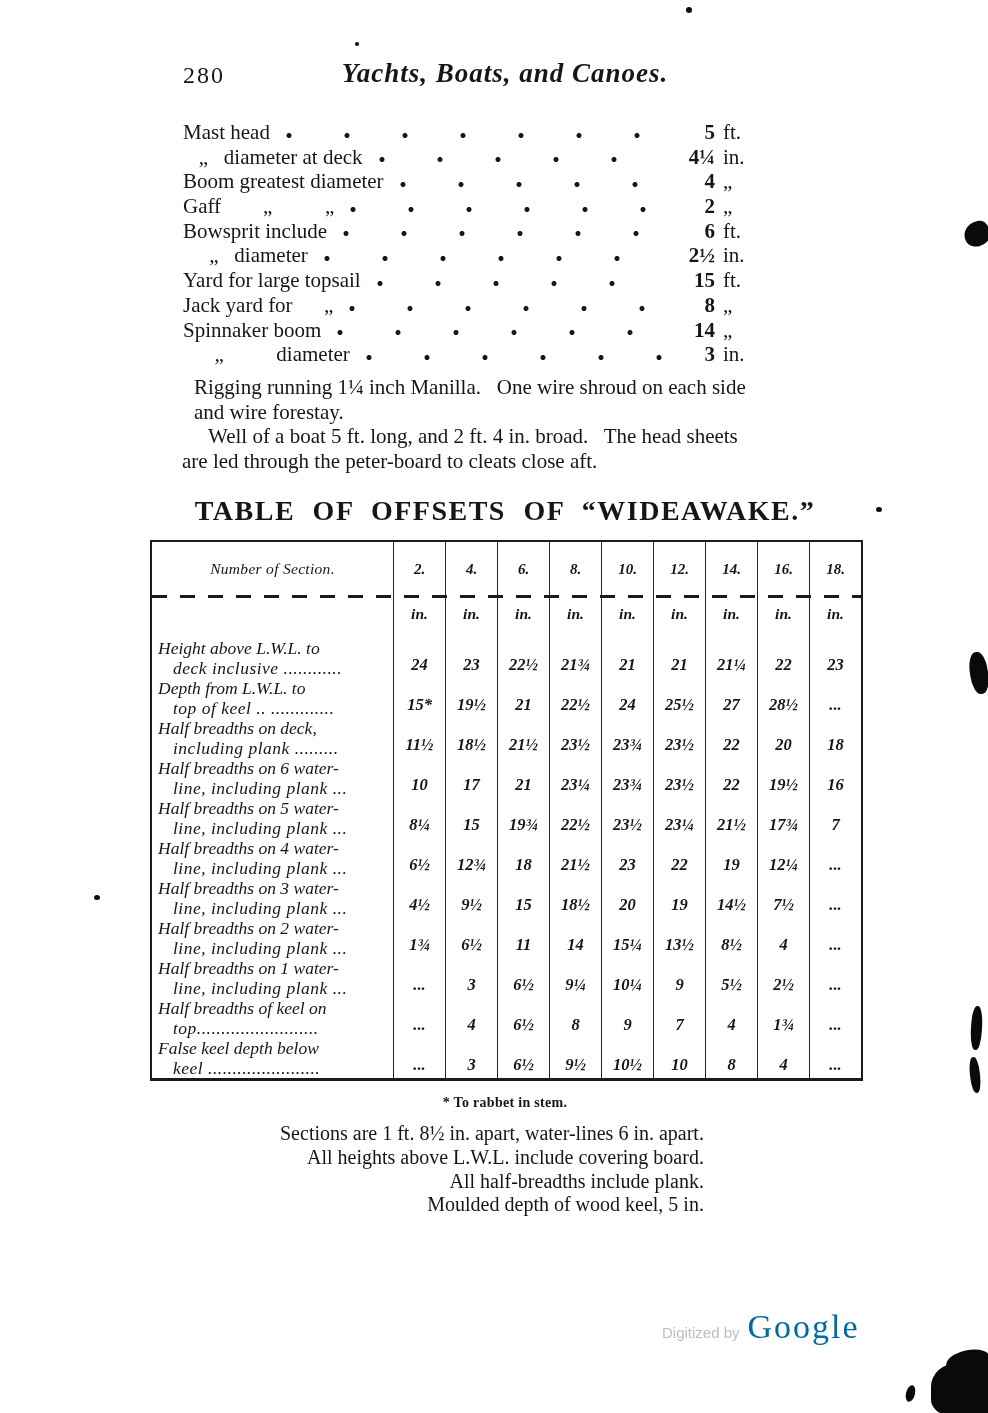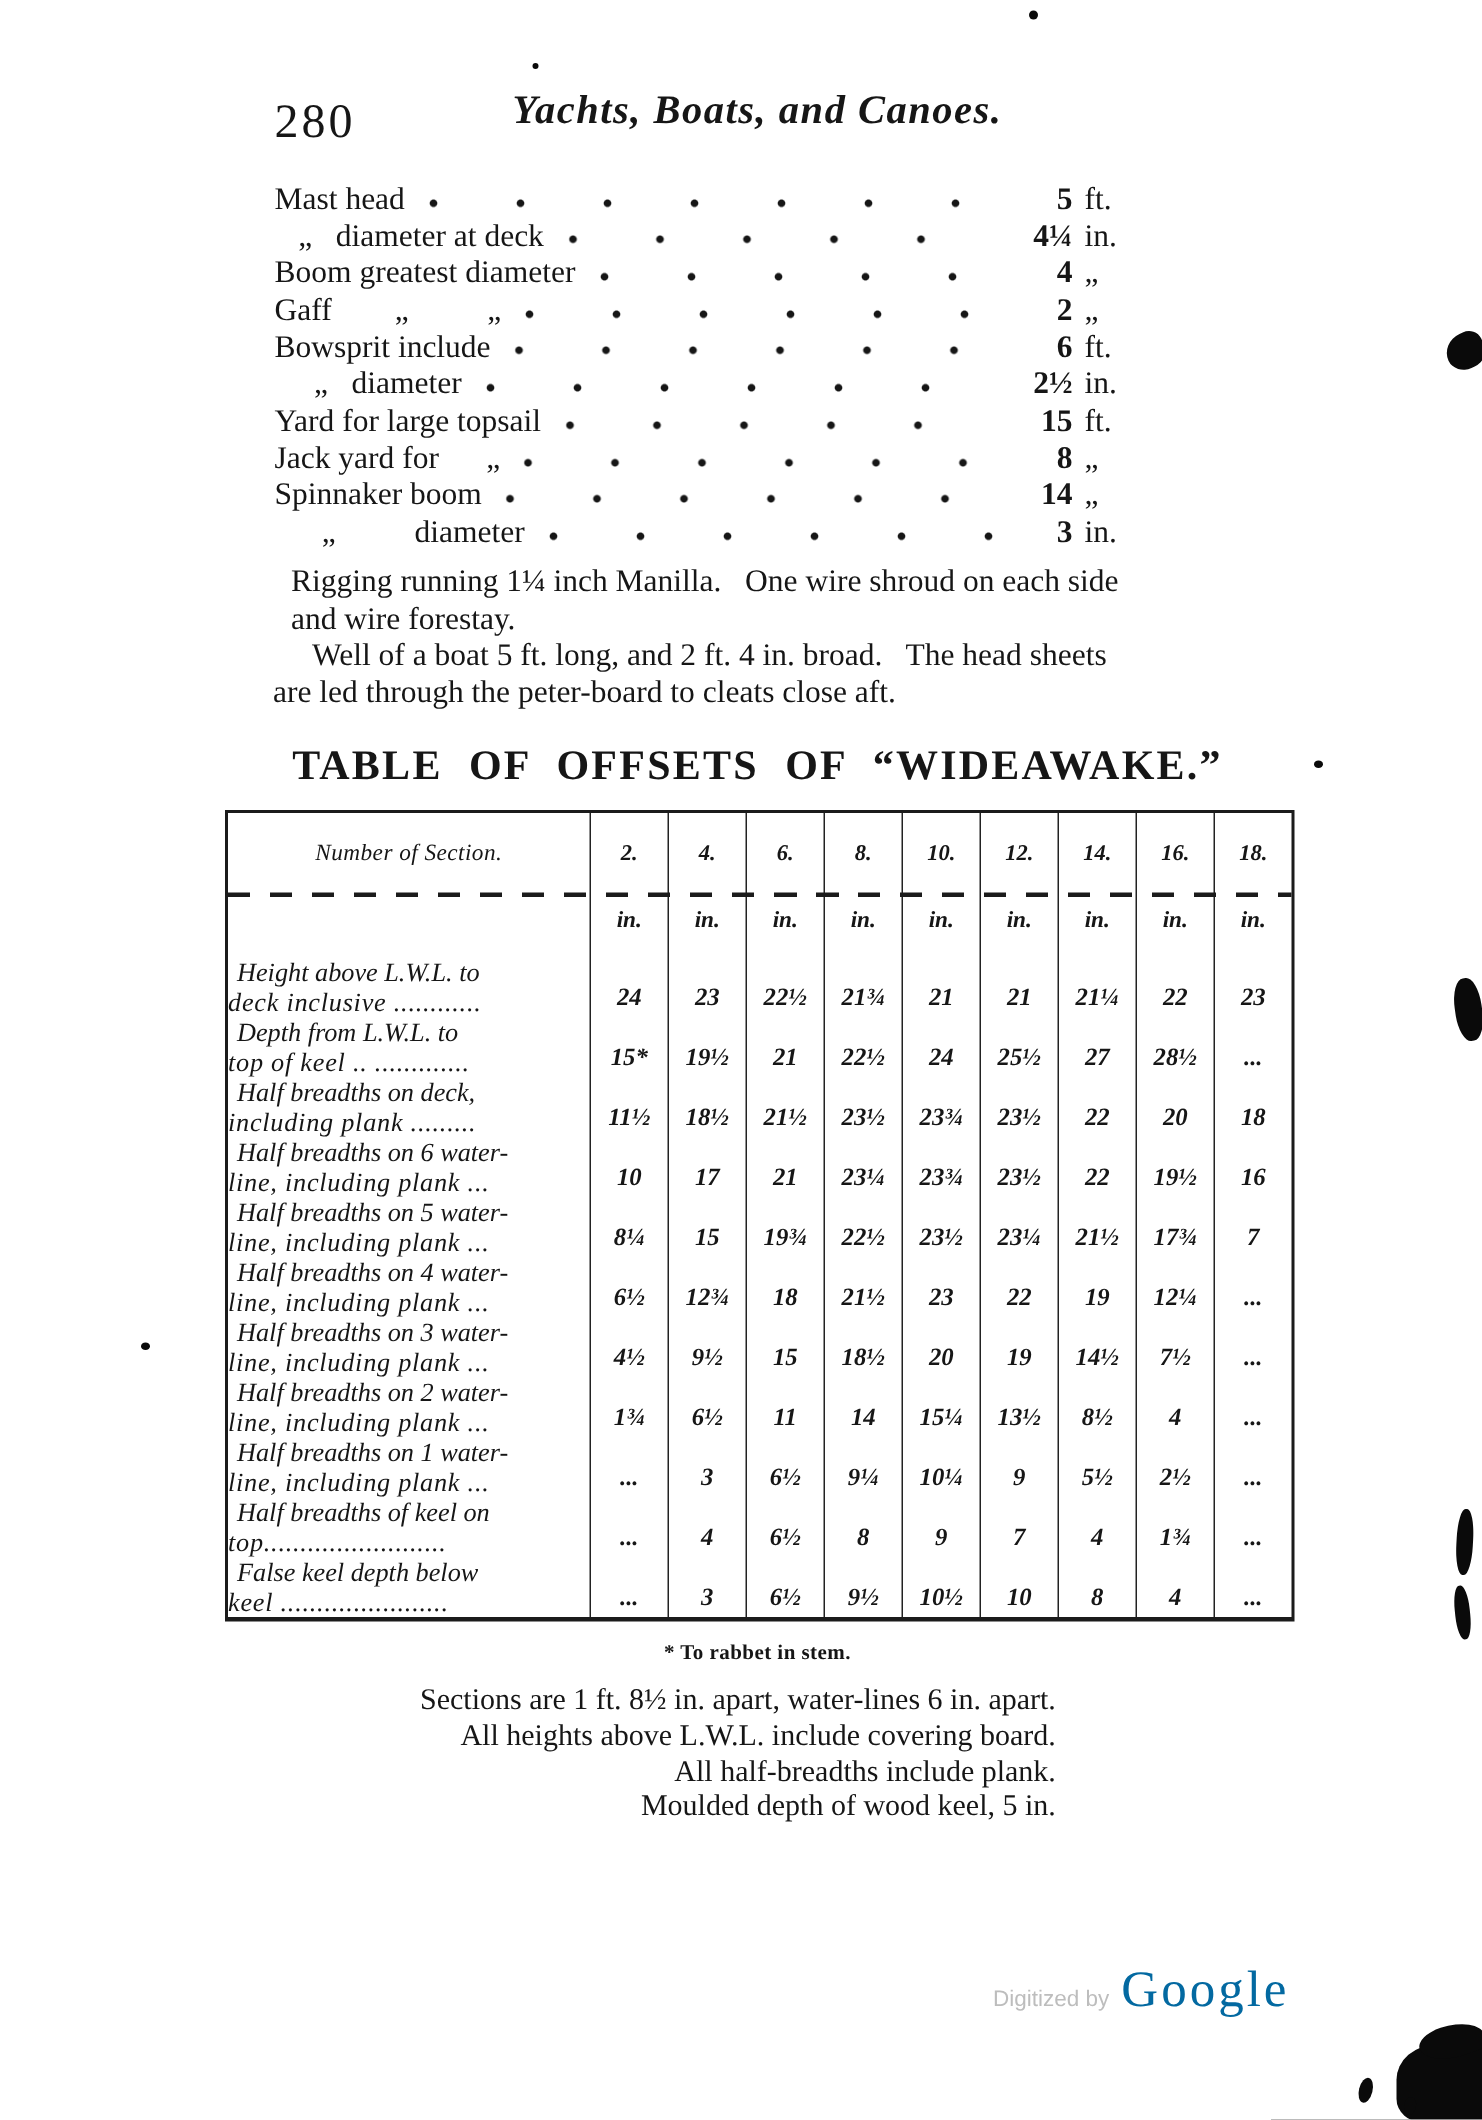--- a/index.html
+++ b/index.html
@@ -2,28 +2,28 @@
 <html><head>
 <meta charset="utf-8">
 <style>
   html,body{margin:0;padding:0;background:#888;}
   .page{
     position:relative;width:988px;height:1413px;background:#ffffff;
     font-family:"Liberation Serif","DejaVu Serif",serif;color:#161616;
     overflow:hidden;margin:0 auto;
   }
   
-  .pagenum{position:absolute;left:183px;top:62px;font-size:32px;letter-spacing:2px;}
+  .pagenum{position:absolute;left:183px;top:62px;font-size:24px;letter-spacing:2px;}
   .running-title{
     position:absolute;left:150px;top:58px;width:710px;text-align:center;
     font-style:italic;font-size:27px;letter-spacing:1px;font-weight:600;
   }
   
   .spar-list{position:absolute;left:183px;top:120px;width:586px;}
-  .spar-row{display:flex;align-items:center;height:24.7px;font-size:21px;}
+  .spar-row{display:flex;align-items:flex-start;height:24.7px;font-size:21px;}
   .spar-label{white-space:pre;flex:0 0 auto;}
   .dot-leader{
     flex:1 1 auto;align-self:flex-end;height:7px;margin:0 12px 6px 16px;
     background-image:radial-gradient(circle at 3px 3.5px,#161616 2.1px,rgba(0,0,0,0) 2.9px);
     background-size:58px 7px;background-repeat:repeat-x;
   }
   .spar-num{flex:0 0 40px;text-align:right;font-weight:700;}
   .spar-unit{flex:0 0 46px;margin-left:8px;}
   
   .para{position:absolute;left:182px;width:662px;font-size:21px;line-height:24.5px;}
@@ -45,21 +45,21 @@
   .cell{position:relative;}
   .c-head,.c-unit,.c-val{border-left:1.3px solid #222;}
   .c-corner{display:flex;align-items:center;justify-content:center;
     font-size:15.5px;letter-spacing:.3px;}
   .c-head{display:flex;align-items:center;justify-content:center;
     font-size:15px;font-weight:700;}
   .c-unit{display:flex;align-items:flex-start;justify-content:center;
     padding-top:9px;font-size:15.5px;font-weight:700;}
   .c-label{font-size:17.5px;line-height:19.5px;white-space:nowrap;padding-top:1px;}
   .c-label .l1{margin-left:6px;}
-  .c-label .l2{letter-spacing:.5px;}
+  .c-label .l2{margin-left:21px;letter-spacing:.5px;}
   .c-val{display:flex;align-items:flex-end;justify-content:center;
     padding-bottom:3px;font-size:16.5px;font-weight:700;}
   .dashed-rule{
     position:absolute;left:0;right:0;top:53px;height:2.5px;z-index:2;
     background:repeating-linear-gradient(90deg,#1b1b1b 0 15px,rgba(0,0,0,0) 15px 28px);
   }
   
   .footnote{position:absolute;left:150px;top:1095px;width:710px;text-align:center;
     font-size:14px;font-weight:700;letter-spacing:.3px;}
   .notes{position:absolute;left:280px;top:1122px;font-size:20px;line-height:23.8px;text-align:right;}

